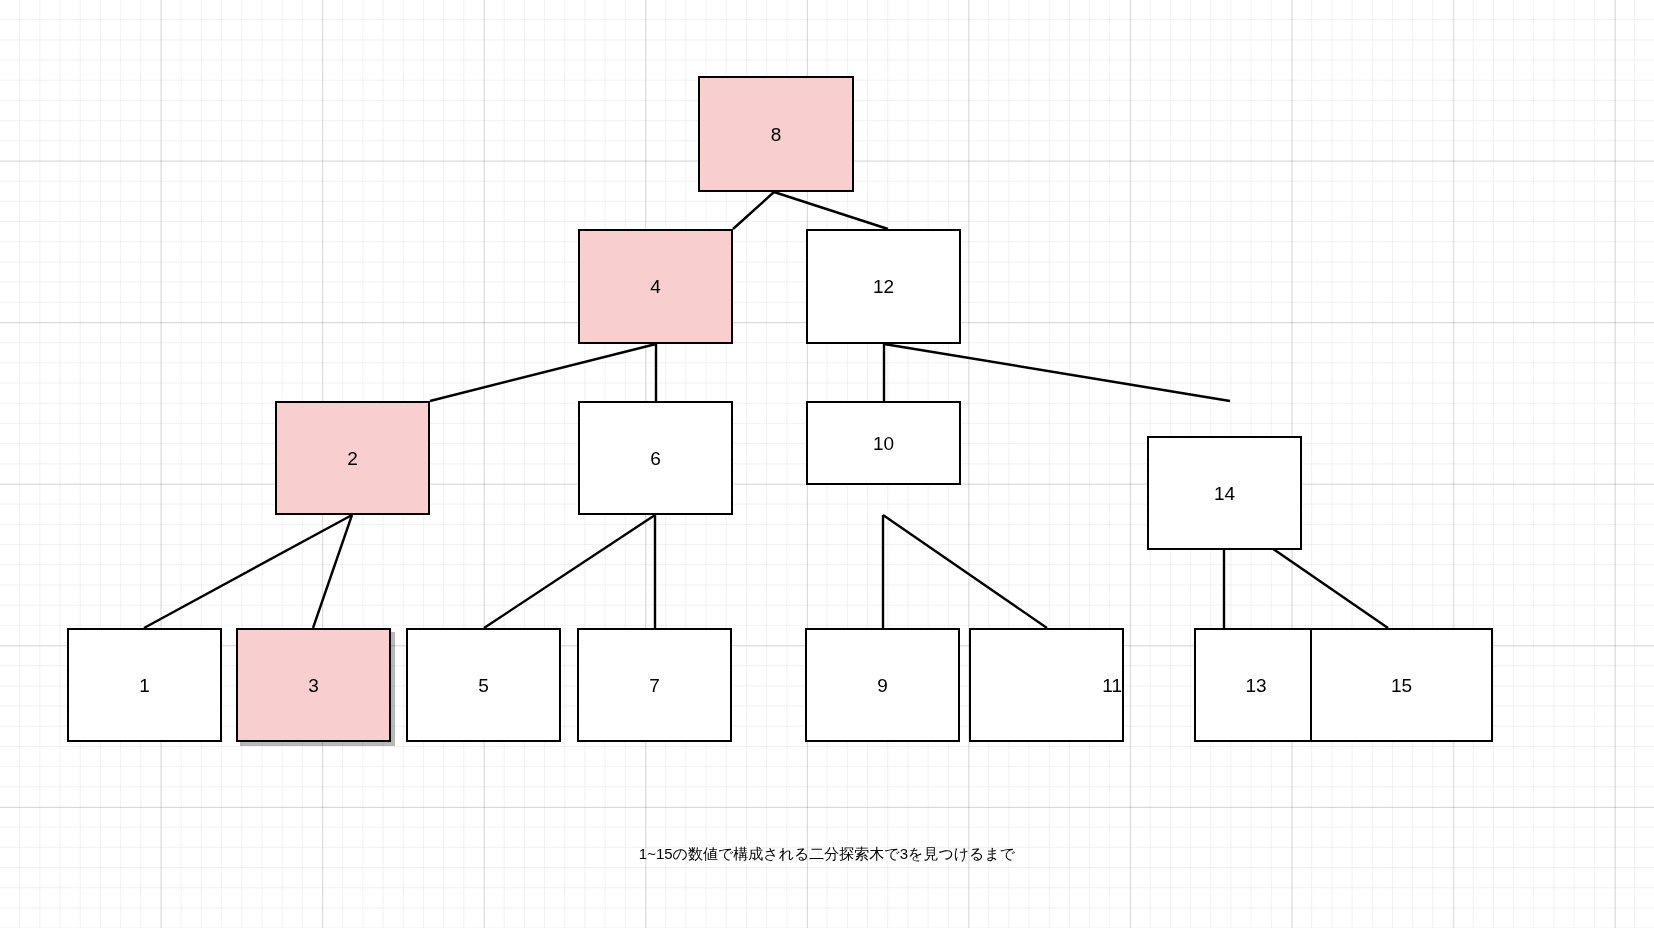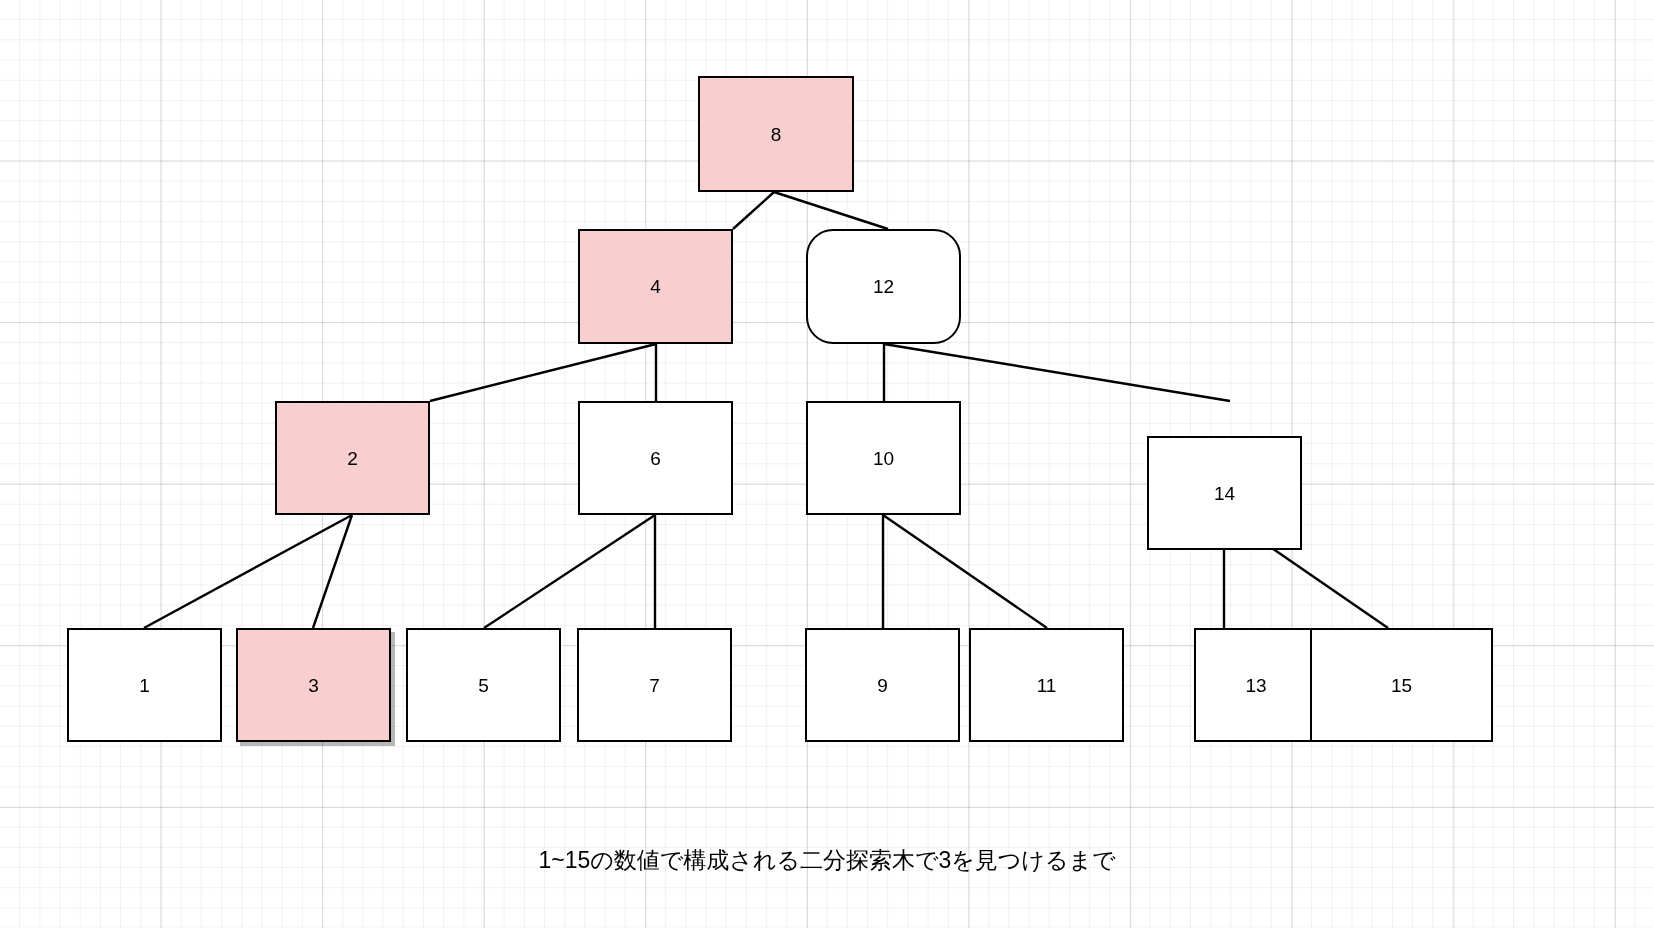--- a/index.html
+++ b/index.html
@@ -56,21 +56,21 @@
   }
   .node-label {
     pointer-events: none;
   }
   #caption {
     position: absolute;
     left: 0;
     top: 845px;
     width: 1654px;
     text-align: center;
-    font-size: 23px;
+    font-size: 15px;
     color: #000000;
     white-space: nowrap;
   }
 </style>
 </head>
 <body>
 
 <div id="canvas">
 
   <svg id="edges" viewBox="0 0 1654 928" width="1654" height="928">
@@ -90,51 +90,51 @@
       <line x1="1224" y1="515" x2="1388" y2="628" stroke="#000000" stroke-width="2.4"></line>
     </svg>
 
   <div id="nodes-layer">
       <div class="node highlight" style="left: 698px; top: 76px; width: 156px; height: 116px;">
         <span class="node-label">8</span>
       </div>
       <div class="node highlight" style="left: 578px; top: 229px; width: 155px; height: 115px;">
         <span class="node-label">4</span>
       </div>
-      <div class="node" style="left: 806px; top: 229px; width: 155px; height: 115px; border-radius: 27px;">
+      <div class="node" style="left: 806px; top: 229px; width: 155px; height: 115px;">
         <span class="node-label">12</span>
       </div>
       <div class="node highlight" style="left: 275px; top: 401px; width: 155px; height: 114px;">
         <span class="node-label">2</span>
       </div>
       <div class="node" style="left: 578px; top: 401px; width: 155px; height: 114px;">
         <span class="node-label">6</span>
       </div>
-      <div class="node" style="left: 806px; top: 401px; width: 155px; height: 114px;">
+      <div class="node" style="left: 806px; top: 401px; width: 155px; height: 84px;">
         <span class="node-label">10</span>
       </div>
       <div class="node" style="left: 1147px; top: 401px; width: 155px; height: 114px; margin-top: 35px;">
         <span class="node-label">14</span>
       </div>
       <div class="node" style="left: 67px; top: 628px; width: 155px; height: 114px;">
         <span class="node-label">1</span>
       </div>
       <div class="node highlight shadowed" style="left: 236px; top: 628px; width: 155px; height: 114px;">
         <span class="node-label">3</span>
       </div>
       <div class="node" style="left: 406px; top: 628px; width: 155px; height: 114px;">
         <span class="node-label">5</span>
       </div>
       <div class="node" style="left: 577px; top: 628px; width: 155px; height: 114px;">
         <span class="node-label">7</span>
       </div>
       <div class="node" style="left: 805px; top: 628px; width: 155px; height: 114px;">
         <span class="node-label">9</span>
       </div>
-      <div class="node" style="left: 969px; top: 628px; width: 155px; height: 114px;">
+      <div class="node" style="left: 969px; top: 628px; width: 155px; height: 114px; justify-content: flex-end;">
         <span class="node-label">11</span>
       </div>
       <div class="node" style="left: 1194px; top: 628px; width: 124px; height: 114px;">
         <span class="node-label">13</span>
       </div>
       <div class="node" style="left: 1310px; top: 628px; width: 183px; height: 114px;">
         <span class="node-label">15</span>
       </div>
     </div>
 

